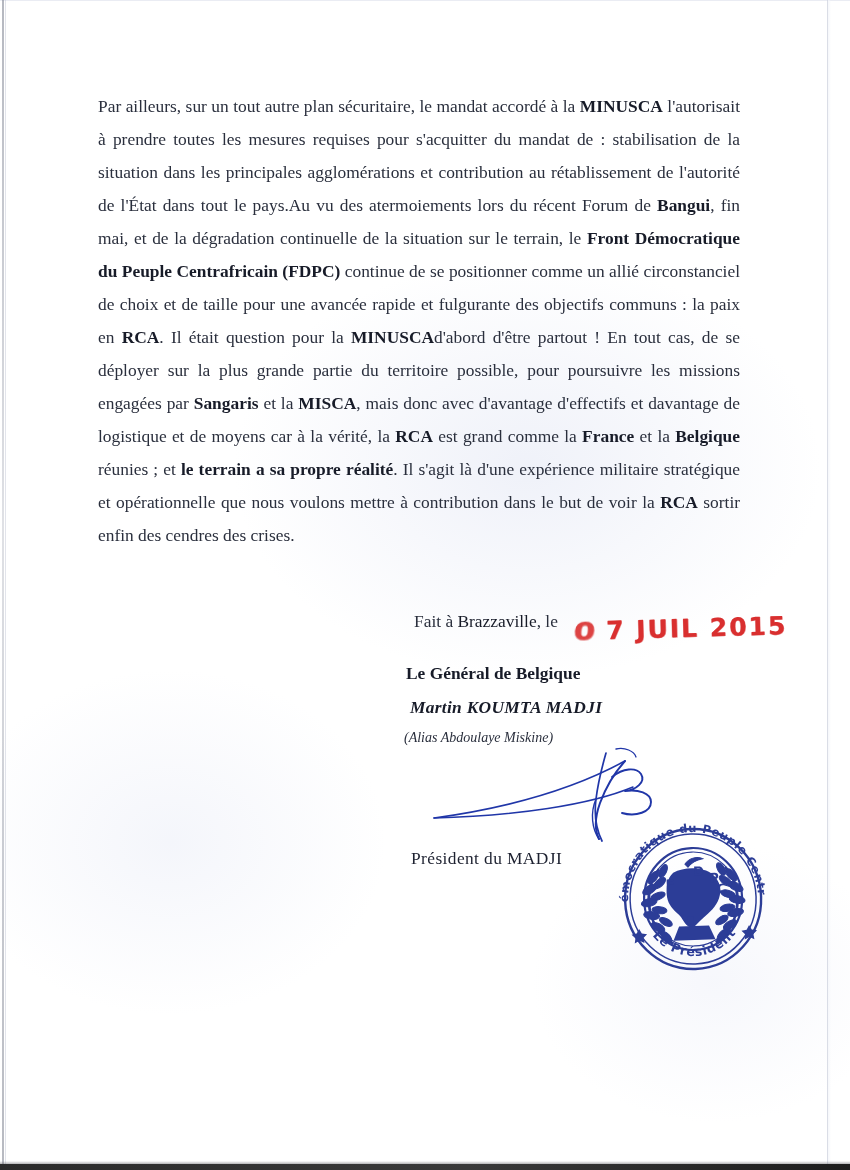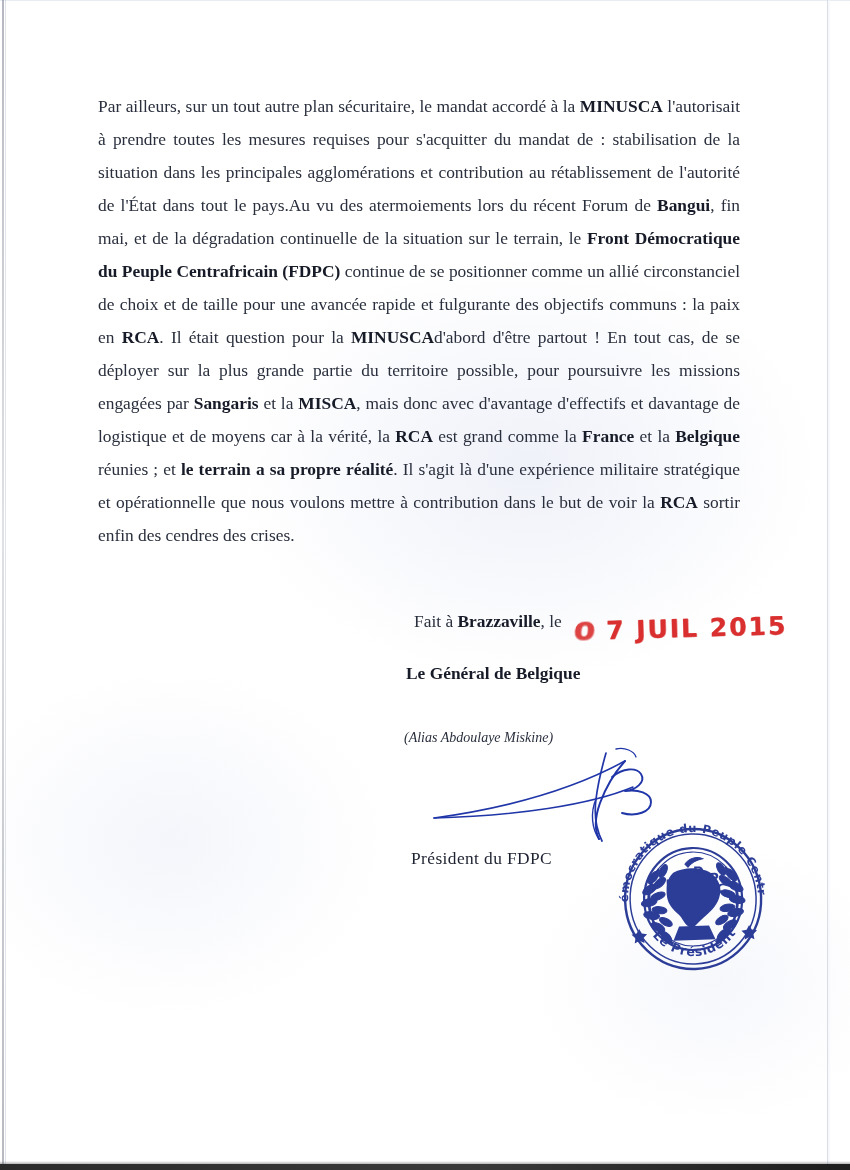--- a/index.html
+++ b/index.html
@@ -58,21 +58,21 @@
     -webkit-font-smoothing:antialiased;
   }
   .body-text p{margin:0;}
   .body-text b{font-weight:700;color:#171b28;}
 
   
   .fait-line{
     position:absolute;left:414px;top:603px;
     font-size:17.4px;color:#2a2f3d;white-space:nowrap;
   }
-  .fait-line b{font-weight:700;color:#171b28;}
+  .fait-line b{font-weight:400;color:#171b28;}
 
   .date-stamp{
     position:absolute;left:576px;top:606px;
     font-family:"DejaVu Sans",sans-serif;
     font-size:25px;font-weight:700;letter-spacing:2px;
     color:#d72020;
     transform:rotate(-1.6deg);
     text-shadow:0.6px 0.4px 0 rgba(215,32,32,.55), -0.5px 0.5px 0 rgba(190,25,25,.35);
     opacity:.93;white-space:nowrap;
   }
@@ -128,22 +128,23 @@
 
   <div class="body-text">
     <p>Par ailleurs, sur un tout autre plan sécuritaire, le mandat accordé à la <b>MINUSCA</b> l'autorisait à prendre toutes les mesures requises pour s'acquitter du mandat de : stabilisation de la situation dans les principales agglomérations et contribution au rétablissement de l'autorité de l'État dans tout le pays.Au vu des atermoiements lors du récent Forum de <b>Bangui</b>, fin mai, et de la dégradation continuelle de la situation sur le terrain, le <b>Front Démocratique du Peuple Centrafricain (FDPC)</b> continue de se positionner comme un allié circonstanciel de choix et de taille pour une avancée rapide et fulgurante des objectifs communs : la paix en <b>RCA</b>. Il était question pour la <b>MINUSCA</b>d'abord d'être partout ! En tout cas, de se déployer sur la plus grande partie du territoire possible, pour poursuivre les missions engagées par <b>Sangaris</b> et la <b>MISCA</b>, mais donc avec d'avantage d'effectifs et davantage de logistique et de moyens car à la vérité, la <b>RCA</b> est grand comme la <b>France</b> et la <b>Belgique</b> réunies ; et <b>le terrain a sa propre réalité</b>. Il s'agit là d'une expérience militaire stratégique et opérationnelle que nous voulons mettre à contribution dans le but de voir la <b>RCA</b> sortir enfin des cendres des crises.</p>
   </div>
 
   <div class="fait-line">Fait à <b>Brazzaville</b>, le</div>
 
   <div class="date-stamp"><span class="smudge">0</span> <span>7 JUIL 2015</span></div>
 
   <div class="rank">Le Général de Belgique</div>
+  <div class="fullname">Martin KOUMTA MADJI</div>
   <div class="alias">(Alias Abdoulaye Miskine)</div>
-  <div class="role">Président du FDPC</div>
+  <div class="role">Président du MADJI</div>
 
   <svg class="signature" viewBox="0 0 290 115" aria-hidden="true">
     <g fill="none" stroke="#2036a8" stroke-linecap="round" stroke-linejoin="round">
       <path d="M14 75 C 80 66, 150 48, 205 18" stroke-width="1.6"></path>
       <path d="M14 75 C 95 73, 170 62, 213 44" stroke-width="1.5"></path>
       <path d="M205 18 C 196 28, 186 44, 180 60 C 175 74, 174 86, 179 96" stroke-width="2"></path>
       <path d="M186 10 C 182 24, 178 40, 176 56 C 174 72, 176 86, 182 98" stroke-width="1.7"></path>
       <path d="M192 34 C 203 25, 216 24, 221 31 C 226 39, 216 47, 205 48 C 218 46, 231 50, 231 59 C 231 69, 216 74, 202 70" stroke-width="1.9"></path>
       <path d="M179 96 C 172 86, 170 70, 176 56" stroke-width="1.4"></path>
       <path d="M196 6 C 205 4, 214 8, 216 14" stroke-width="1.3"></path>

